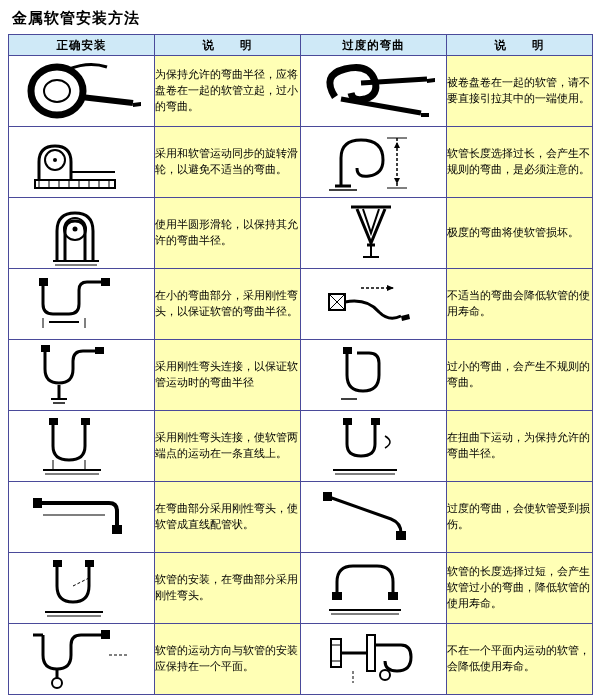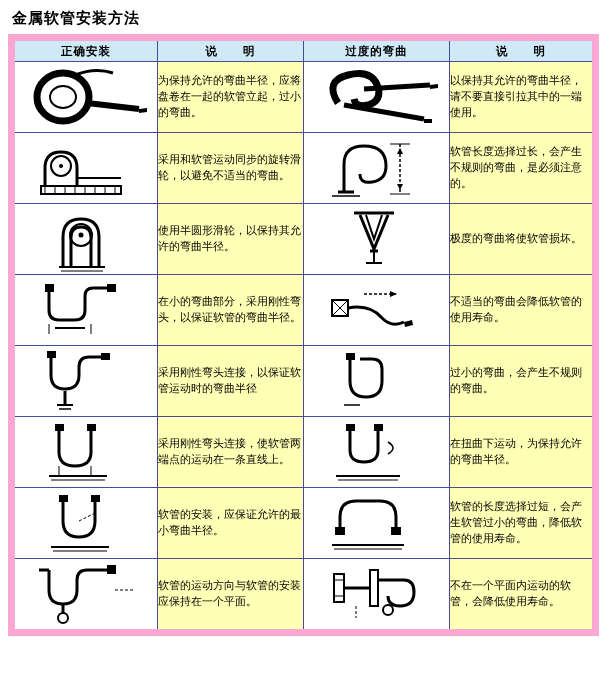--- a/index.html
+++ b/index.html
@@ -26,21 +26,21 @@
     font-weight: bold;
     letter-spacing: 1px;
     line-height: 20px;
     margin: 2px 0 6px 4px;
     color: #000;
   }
   table.hose-table {
     border-collapse: collapse;
     width: 584px;
     table-layout: fixed;
-    border: 7px solid #f9a8d4;
+    border: 1px solid #f9a8d4;
     font-family: Liberation Mono, monospace;
   }
   table.hose-table td, table.hose-table th {
     border: 1px solid #4a4a9a;
     padding: 0;
     vertical-align: middle;
   }
   thead th {
     background: #cfe9f7;
     color: #000;
@@ -106,21 +106,21 @@
         <td class="txt-cell">为保持允许的弯曲半径，应将盘卷在一起的软管立起，过小的弯曲。</td>
         <td class="img-cell">
           <svg class="fig" viewBox="0 0 144 68">
             <path d="M34 40 q-14 -22 10 -28 q24 -6 30 12 q4 14 -10 18 q-12 3 -14 -6" fill="none" stroke="#000" stroke-width="7"></path>
             <path d="M60 26 L126 22" stroke="#000" stroke-width="5" fill="none"></path>
             <path d="M126 22 l8 -1 l0 4 l-8 1 z" fill="#000"></path>
             <path d="M40 42 L120 56" stroke="#000" stroke-width="5" fill="none"></path>
             <path d="M120 56 l8 0 l0 4 l-8 0 z" fill="#000"></path>
           </svg>
         </td>
-        <td class="txt-cell">以保持其允许的弯曲半径，请不要直接引拉其中的一端使用。</td>
+        <td class="txt-cell">被卷盘卷在一起的软管，请不要直接引拉其中的一端使用。</td>
       </tr>
 
       <tr>
         <td class="img-cell">
           <svg class="fig" viewBox="0 0 144 68">
             <path d="M30 52 L30 34 q0 -16 16 -16 q16 0 16 16 L62 52" fill="none" stroke="#000" stroke-width="3"></path>
             <circle cx="46" cy="32" r="10" fill="none" stroke="#000" stroke-width="2"></circle>
             <circle cx="46" cy="32" r="2" fill="#000"></circle>
             <rect x="26" y="52" width="80" height="8" fill="none" stroke="#000" stroke-width="2"></rect>
             <line x1="30" y1="52" x2="30" y2="60" stroke="#000" stroke-width="1"></line>
@@ -244,33 +244,52 @@
             <rect x="42" y="6" width="9" height="7" fill="#000"></rect>
             <rect x="70" y="6" width="9" height="7" fill="#000"></rect>
             <line x1="32" y1="58" x2="96" y2="58" stroke="#000" stroke-width="2"></line>
             <line x1="34" y1="62" x2="94" y2="62" stroke="#000" stroke-width="1.2"></line>
             <path d="M84 24 q10 6 0 12" fill="none" stroke="#000" stroke-width="1.5"></path>
           </svg>
         </td>
         <td class="txt-cell">在扭曲下运动，为保持允许的弯曲半径。</td>
       </tr>
 
+      <tr>
+        <td class="img-cell">
+          <svg class="fig" viewBox="0 0 144 68">
+            <path d="M30 20 L100 20 q8 0 8 8 L108 44" fill="none" stroke="#000" stroke-width="4"></path>
+            <rect x="24" y="15" width="9" height="10" fill="#000"></rect>
+            <rect x="103" y="42" width="10" height="9" fill="#000"></rect>
+            <line x1="34" y1="32" x2="96" y2="32" stroke="#000" stroke-width="1.2"></line>
+          </svg>
+        </td>
+        <td class="txt-cell">在弯曲部分采用刚性弯头，使软管成直线配管状。</td>
+        <td class="img-cell">
+          <svg class="fig" viewBox="0 0 144 68">
+            <path d="M28 14 L90 36 q10 4 10 14" fill="none" stroke="#000" stroke-width="3"></path>
+            <rect x="22" y="9" width="9" height="9" fill="#000"></rect>
+            <rect x="95" y="48" width="10" height="9" fill="#000"></rect>
+          </svg>
+        </td>
+        <td class="txt-cell">过度的弯曲，会使软管受到损伤。</td>
+      </tr>
 
       <tr>
         <td class="img-cell">
           <svg class="fig" viewBox="0 0 144 68">
             <path d="M48 12 L48 32 q0 16 16 16 q16 0 16 -16 L80 12" fill="none" stroke="#000" stroke-width="3"></path>
             <rect x="44" y="6" width="9" height="7" fill="#000"></rect>
             <rect x="76" y="6" width="9" height="7" fill="#000"></rect>
             <line x1="36" y1="58" x2="94" y2="58" stroke="#000" stroke-width="2"></line>
             <line x1="38" y1="62" x2="92" y2="62" stroke="#000" stroke-width="1.2"></line>
             <path d="M64 32 L80 24" stroke="#000" stroke-width="1" stroke-dasharray="3,2"></path>
           </svg>
         </td>
-        <td class="txt-cell">软管的安装，应保证允许的最小弯曲半径。</td>
+        <td class="txt-cell">软管的安装，在弯曲部分采用刚性弯头。</td>
         <td class="img-cell">
           <svg class="fig" viewBox="0 0 144 68">
             <path d="M36 28 q0 -16 16 -16 L76 12 q16 0 16 16" fill="none" stroke="#000" stroke-width="3"></path>
             <path d="M36 28 L36 40" fill="none" stroke="#000" stroke-width="3"></path>
             <path d="M92 28 L92 40" fill="none" stroke="#000" stroke-width="3"></path>
             <rect x="31" y="38" width="10" height="8" fill="#000"></rect>
             <rect x="87" y="38" width="10" height="8" fill="#000"></rect>
             <line x1="28" y1="56" x2="100" y2="56" stroke="#000" stroke-width="2"></line>
             <line x1="30" y1="60" x2="98" y2="60" stroke="#000" stroke-width="1.2"></line>
           </svg>

